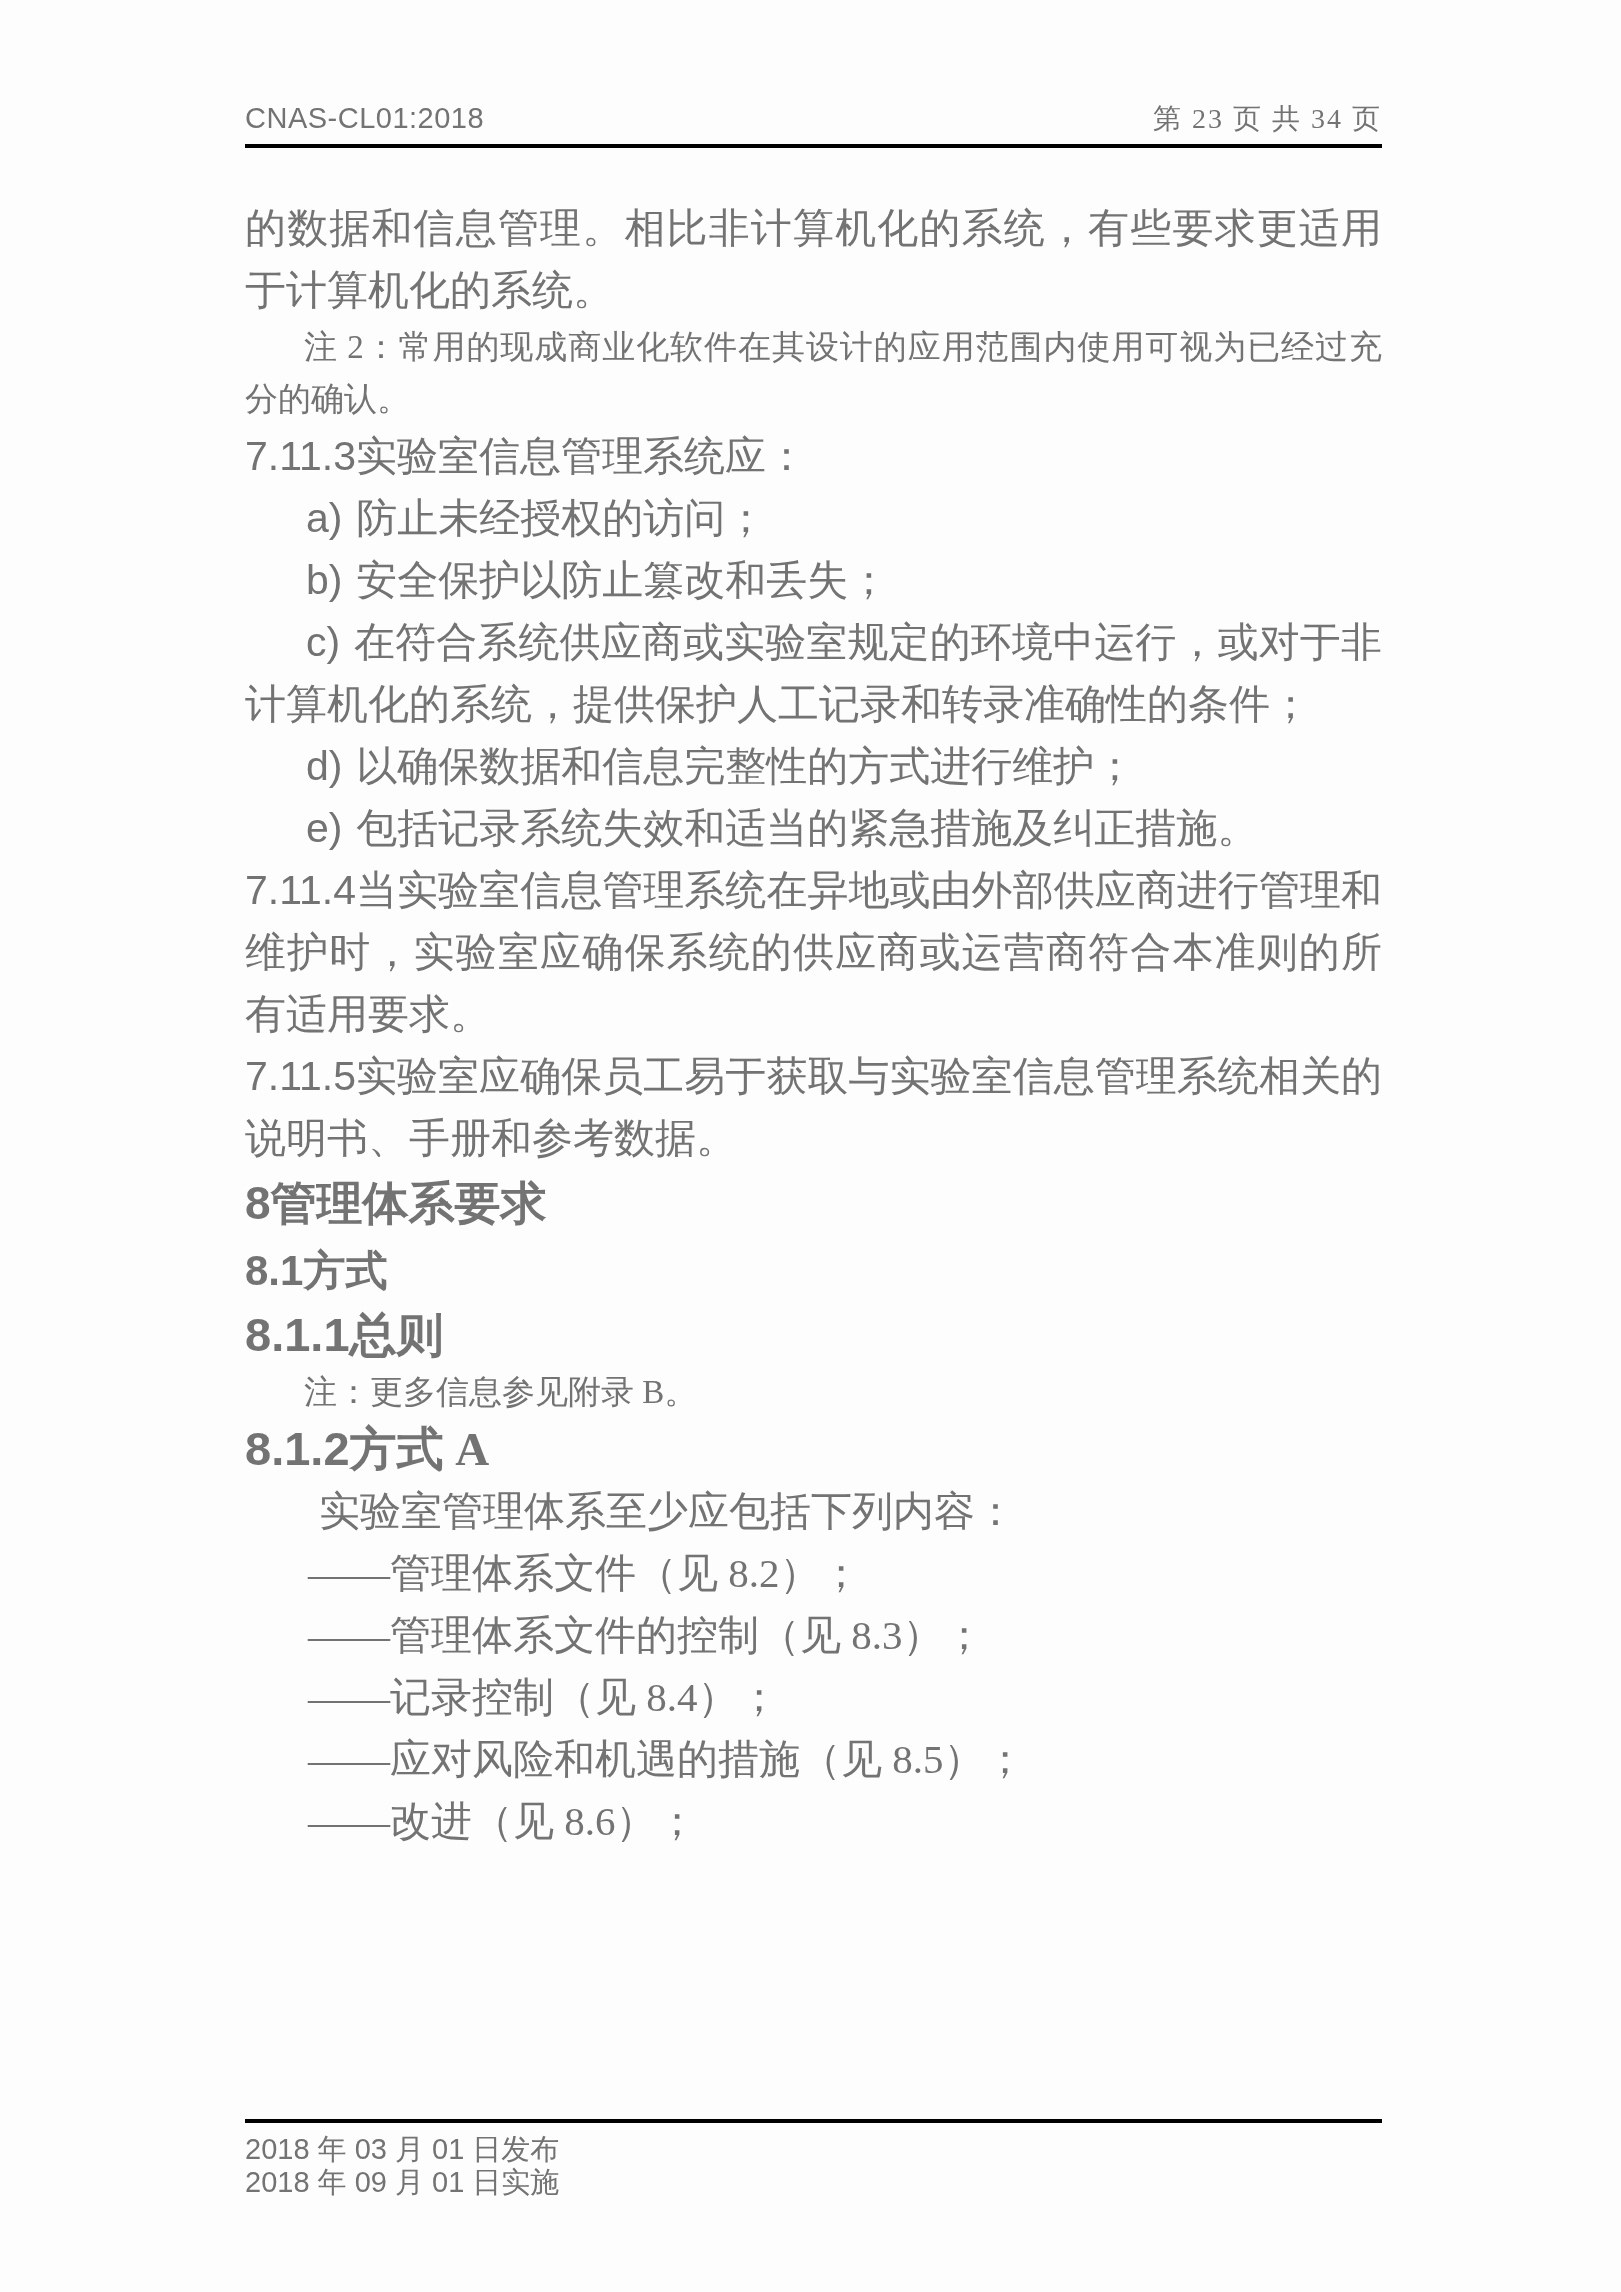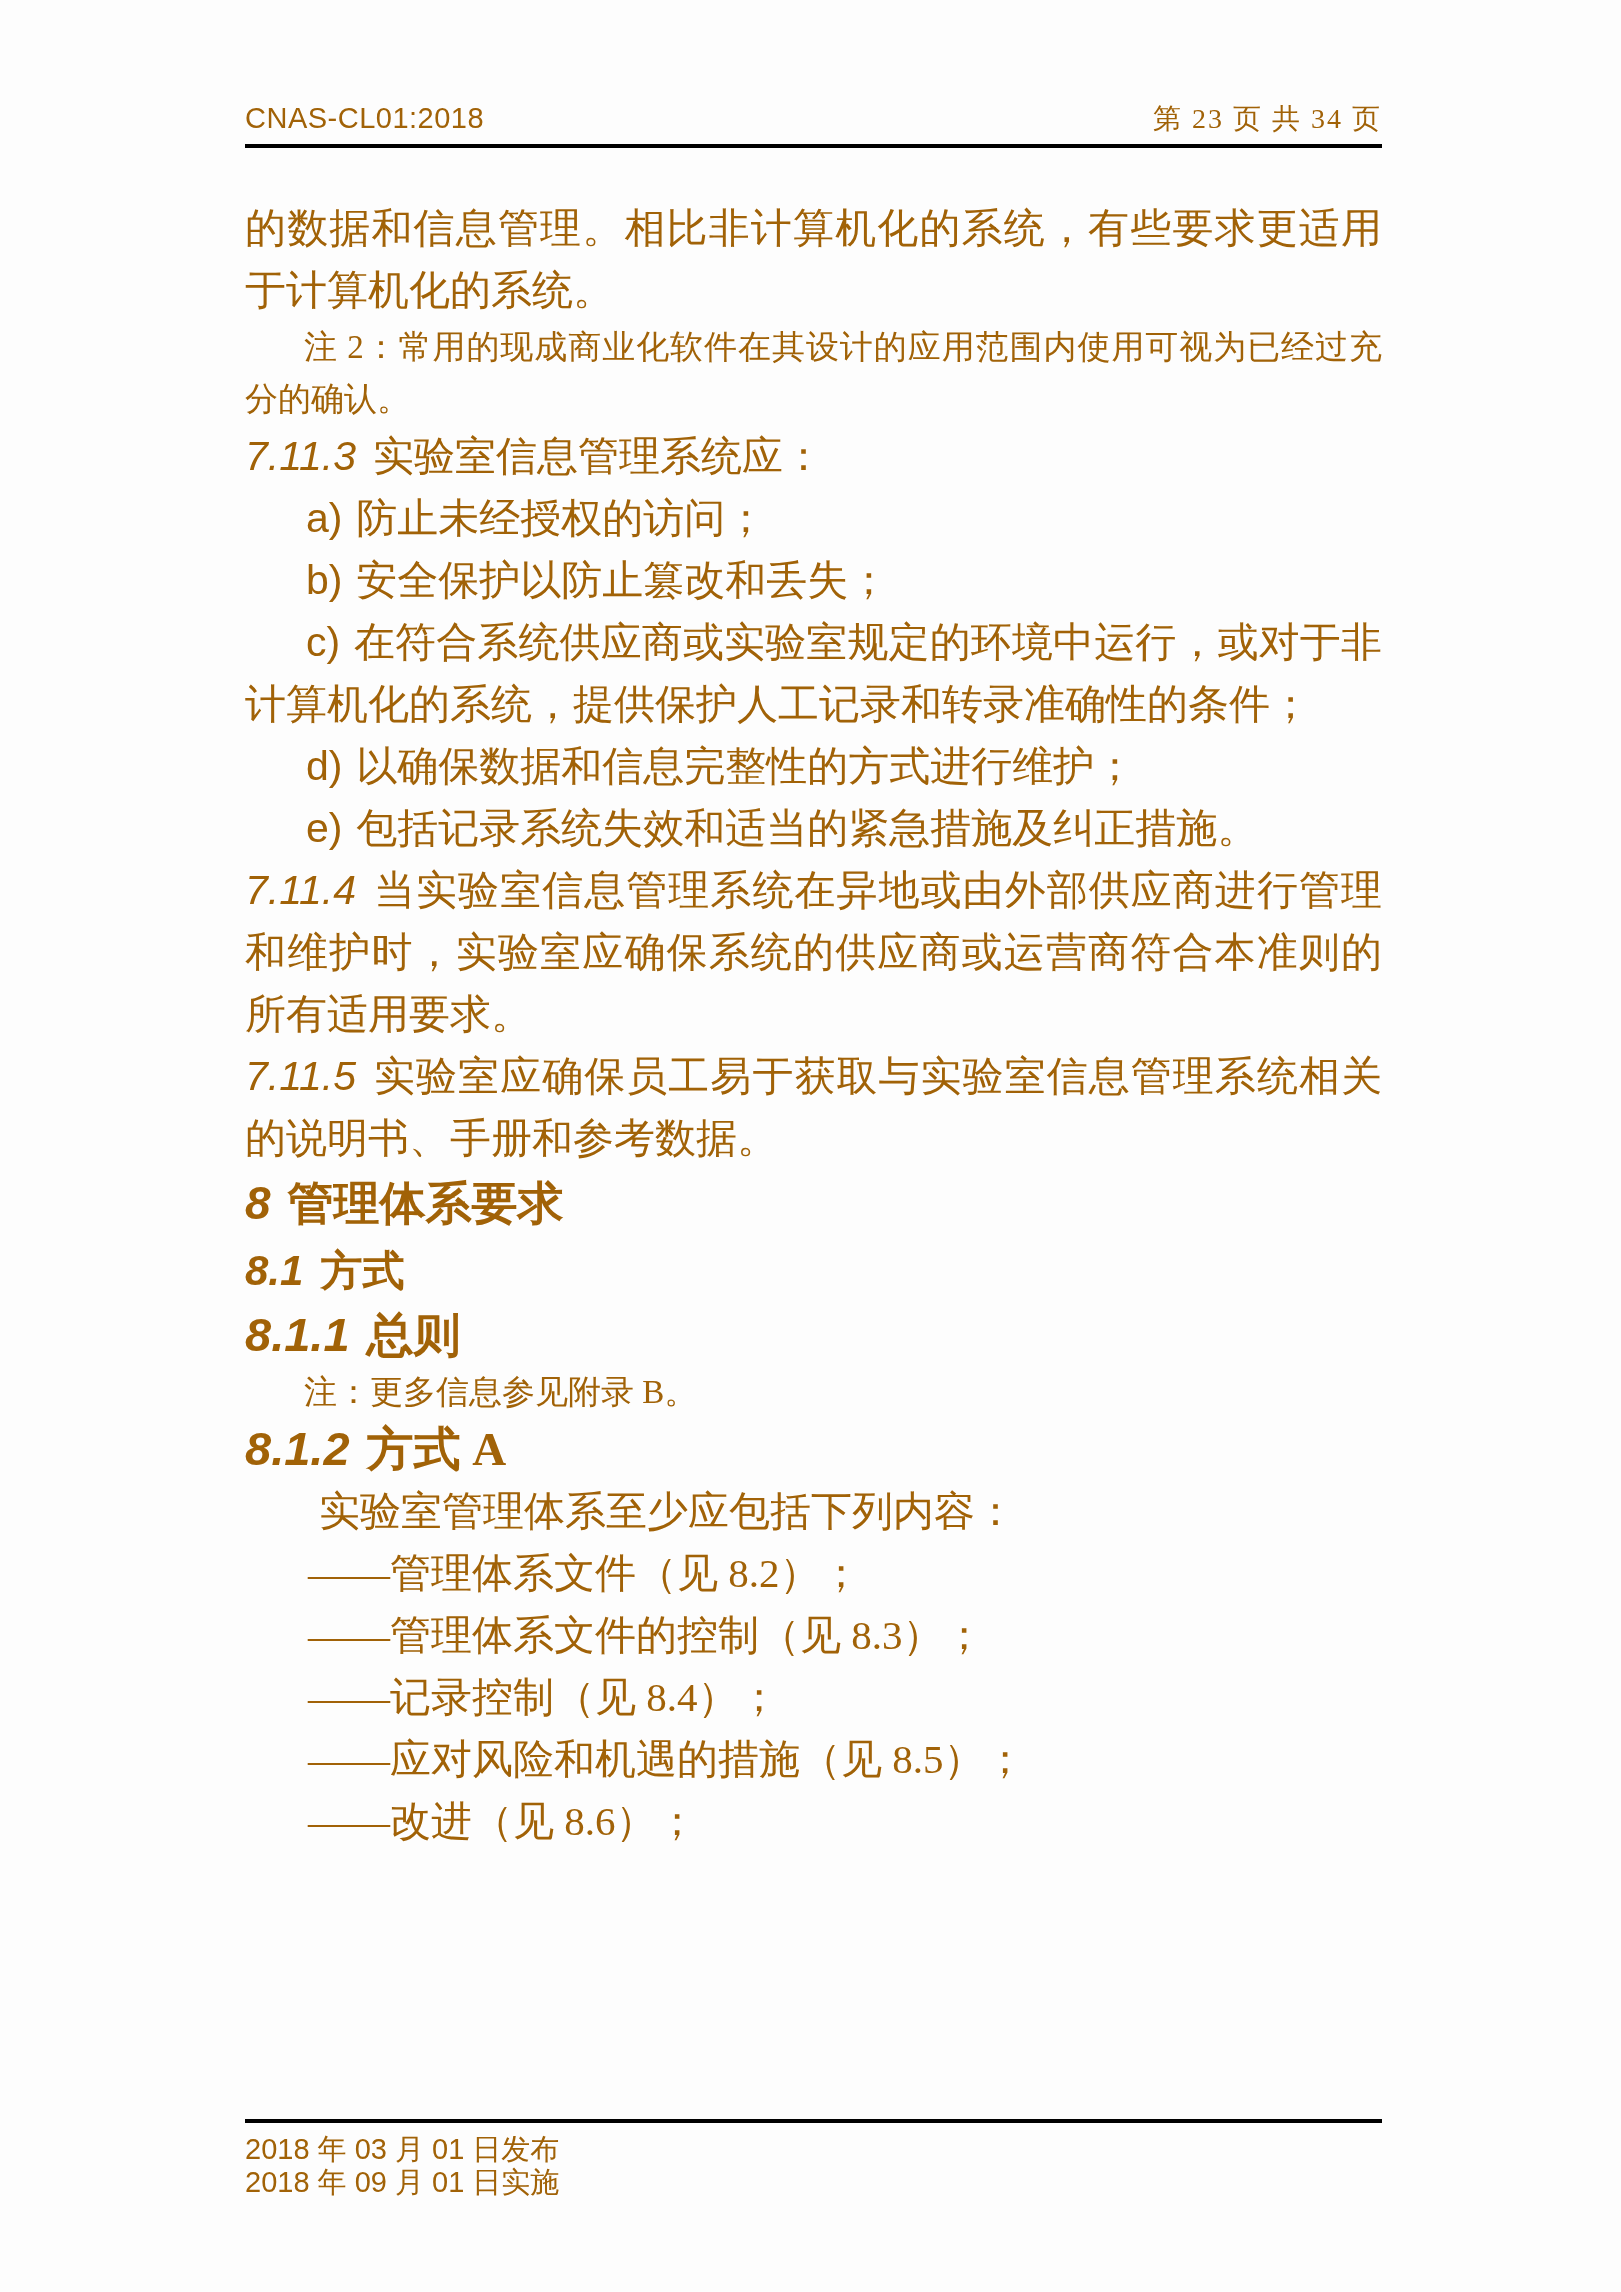--- a/index.html
+++ b/index.html
@@ -2,40 +2,40 @@
 <html><head>
 <meta charset="utf-8">
 <style>
   html,body { margin:0; padding:0; background:#888; }
   .page {
     position:relative;
     width:1621px; height:2293px;
     background:#fdfdfd;
     overflow:hidden;
     font-family:"Liberation Serif", serif;
-    color:#a16207;
+    color:#737373;
     margin:0 auto;
   }
   .col { margin-left:245px; width:1137px; }
 
   
   .header {
     display:flex; justify-content:space-between; align-items:flex-end;
     padding-top:102px; padding-bottom:8.8px;
     border-bottom:4.9px solid #000;
     font-size:29px; line-height:33px;
   }
   .doc-code { font-family:"Liberation Sans", sans-serif; letter-spacing:0.5px; }
   .page-num { font-size:28px; letter-spacing:2px; }
 
   
   .body { margin-top:49px; font-size:41px; line-height:62px; text-align:justify; }
   .body p { margin:0; }
   .num, .marker { font-family:"Liberation Sans", sans-serif; }
-  .num { margin-right:17px;font-style:italic; }
+  .num { margin-right:0; }
   .marker { margin-right:13.7px; }
 
   .note  { font-size:33px; line-height:52px; text-indent:59px; text-align:justify; }
   .clause-m { margin-top:5.9px; }
   .li    { text-indent:61px; }
   .dash  { text-indent:63px; }
   .para  { text-indent:74px; }
 
   .h1 { font-size:46px; font-weight:bold; line-height:69px; margin:11.8px 0 7.8px; text-align:left; }
   .h2 { font-size:42px; font-weight:bold; line-height:65px; margin:13.7px 0 5.9px; text-align:left; }

